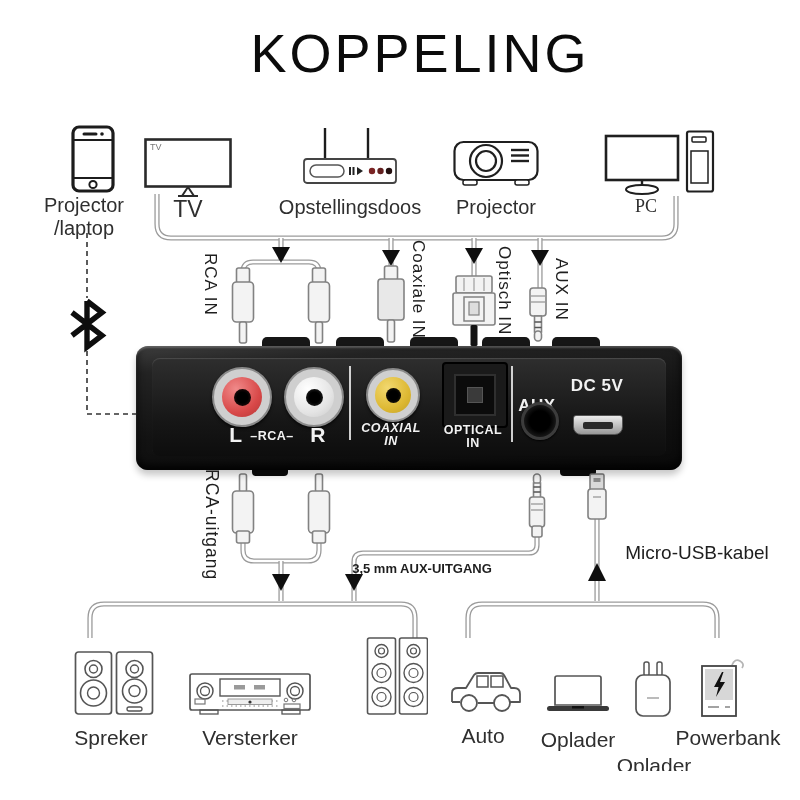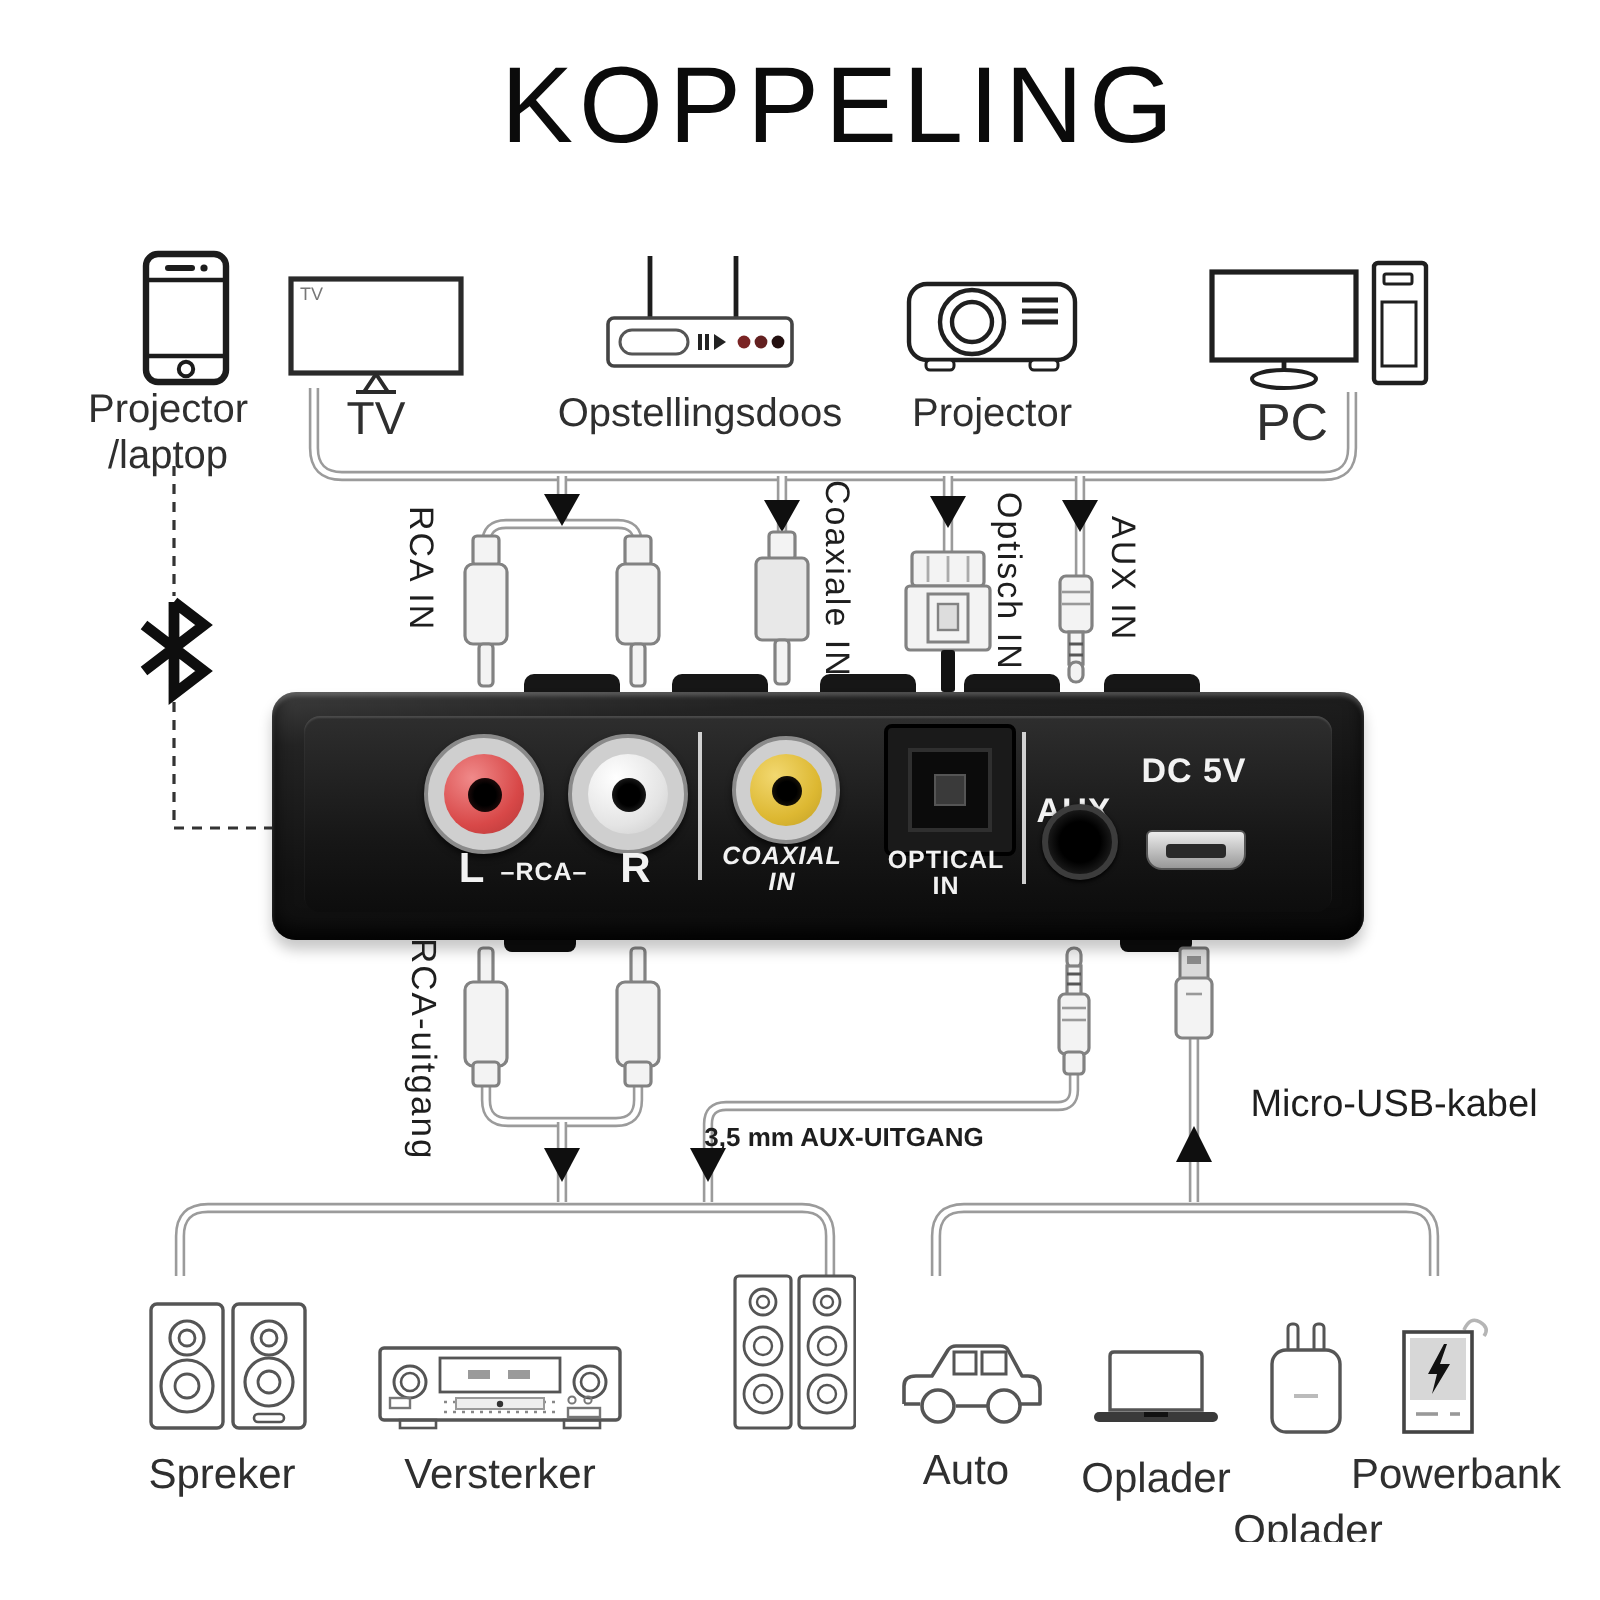--- a/index.html
+++ b/index.html
@@ -96,21 +96,21 @@
   <div class="icon" style="left:604px;top:130px;">
     <svg width="112" height="68" viewBox="0 0 112 68">
       <rect x="2" y="6" width="72" height="44" fill="#fff" stroke="#1f1f1f" stroke-width="2.6"></rect>
       <line x1="38" y1="50" x2="38" y2="57" stroke="#1f1f1f" stroke-width="2.4"></line>
       <ellipse cx="38" cy="59.5" rx="16" ry="4.5" fill="#fff" stroke="#1f1f1f" stroke-width="2"></ellipse>
       <rect x="83" y="1.5" width="26" height="60" rx="2" fill="#fff" stroke="#1f1f1f" stroke-width="2.2"></rect>
       <rect x="88" y="7" width="14" height="5" rx="1" fill="#fff" stroke="#1f1f1f" stroke-width="1.5"></rect>
       <rect x="87" y="21" width="17" height="32" fill="#fff" stroke="#1f1f1f" stroke-width="1.5"></rect>
     </svg>
   </div>
-  <div class="devlabel" style="left:576px;top:196px;width:140px;font-size:26px;">PC</div>
+  <div class="devlabel" style="left:576px;top:196px;width:140px;font-size:18px;font-family:Liberation Serif, serif;">PC</div>
 
   <div class="tab" style="left:262px;"></div>
   <div class="tab" style="left:336px;"></div>
   <div class="tab" style="left:410px;"></div>
   <div class="tab" style="left:482px;"></div>
   <div class="tab" style="left:552px;"></div>
   <div class="foot" style="left:252px;"></div>
   <div class="foot" style="left:560px;"></div>
 
   <svg class="wires" width="800" height="800" viewBox="0 0 800 800">

